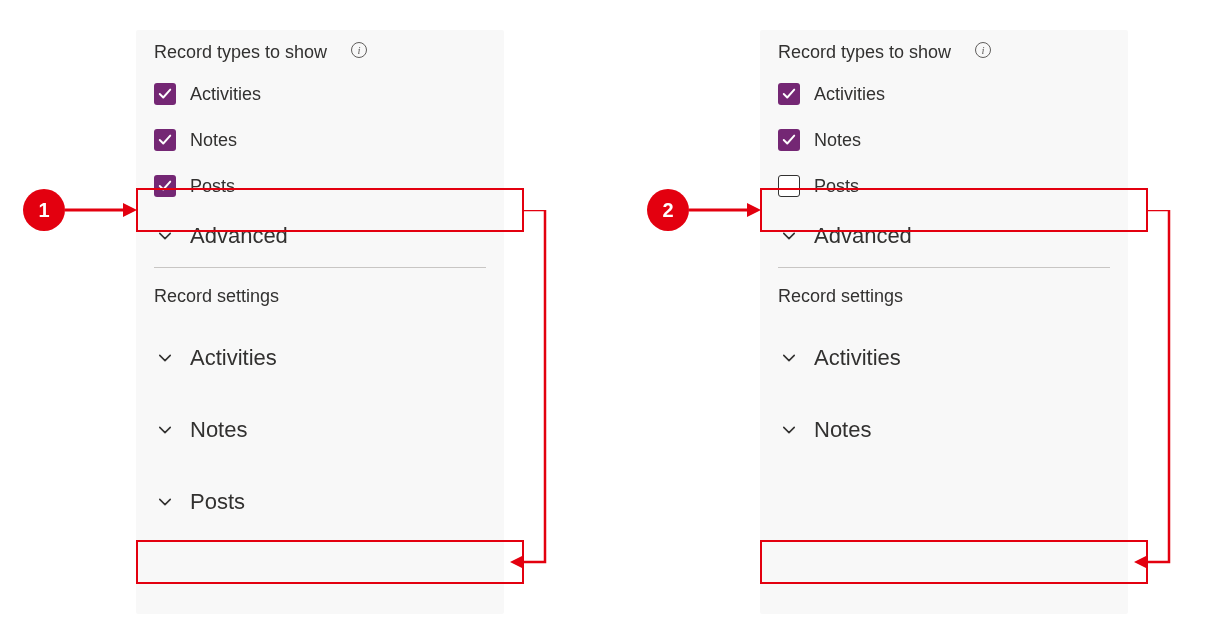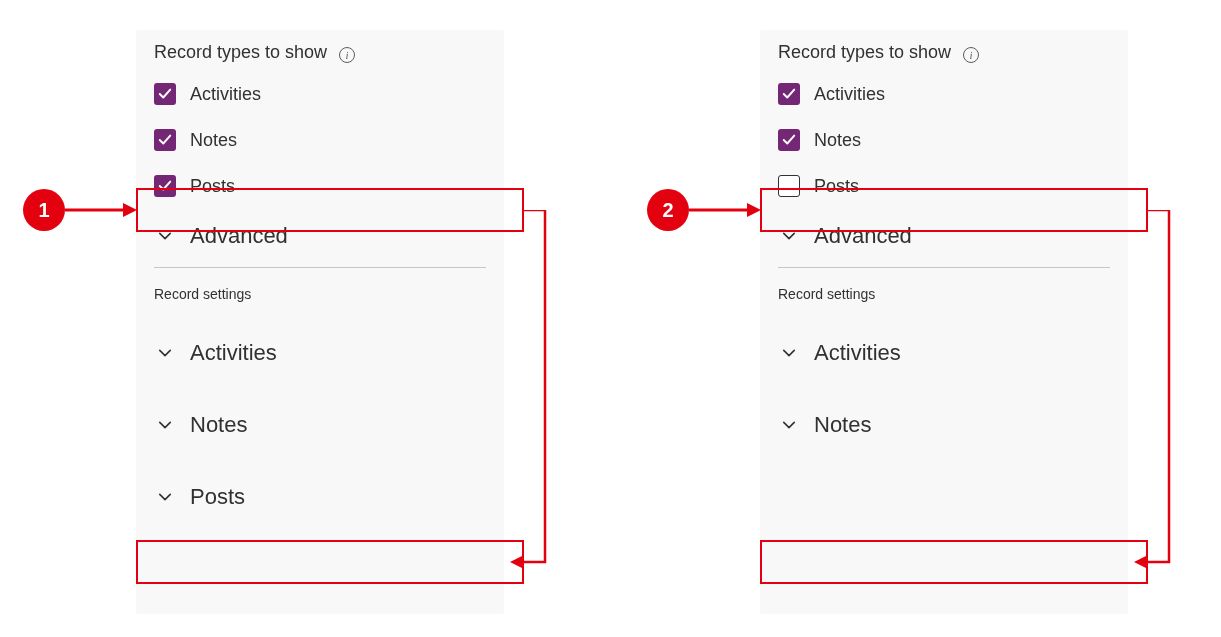--- a/index.html
+++ b/index.html
@@ -19,22 +19,22 @@
       padding: 0;
     }
     .panel-left { left: 136px; top: 30px; height: 584px; }
     .panel-right { left: 760px; top: 30px; height: 584px; }
     .section-header {
       padding: 12px 18px 8px 18px;
       font-size: 18px;
       font-weight: 400;
       color: #323130;
       display: flex;
-      align-items: flex-end;
-      gap: 12px;
+      align-items: flex-start;
+      gap: 24px;
     }
     .info-icon {
       width: 16px;
       height: 16px;
       border: 1.5px solid #605e5c;
       border-radius: 50%;
       display: inline-flex;
       align-items: center;
       justify-content: center;
       font-size: 11px;
@@ -73,21 +73,21 @@
       height: 14px;
       flex-shrink: 0;
     }
     .divider {
       height: 1px;
       background: #c8c6c4;
       margin: 4px 18px 8px 18px;
     }
     .subheader {
       padding: 10px 18px 24px 18px;
-      font-size: 14px;
+      font-size: 18px;
       font-weight: 400;
     }
     .highlight-box {
       position: absolute;
       border: 2.5px solid #e3000f;
       background: transparent;
       pointer-events: none;
     }
     .callout-badge {
       position: absolute;

